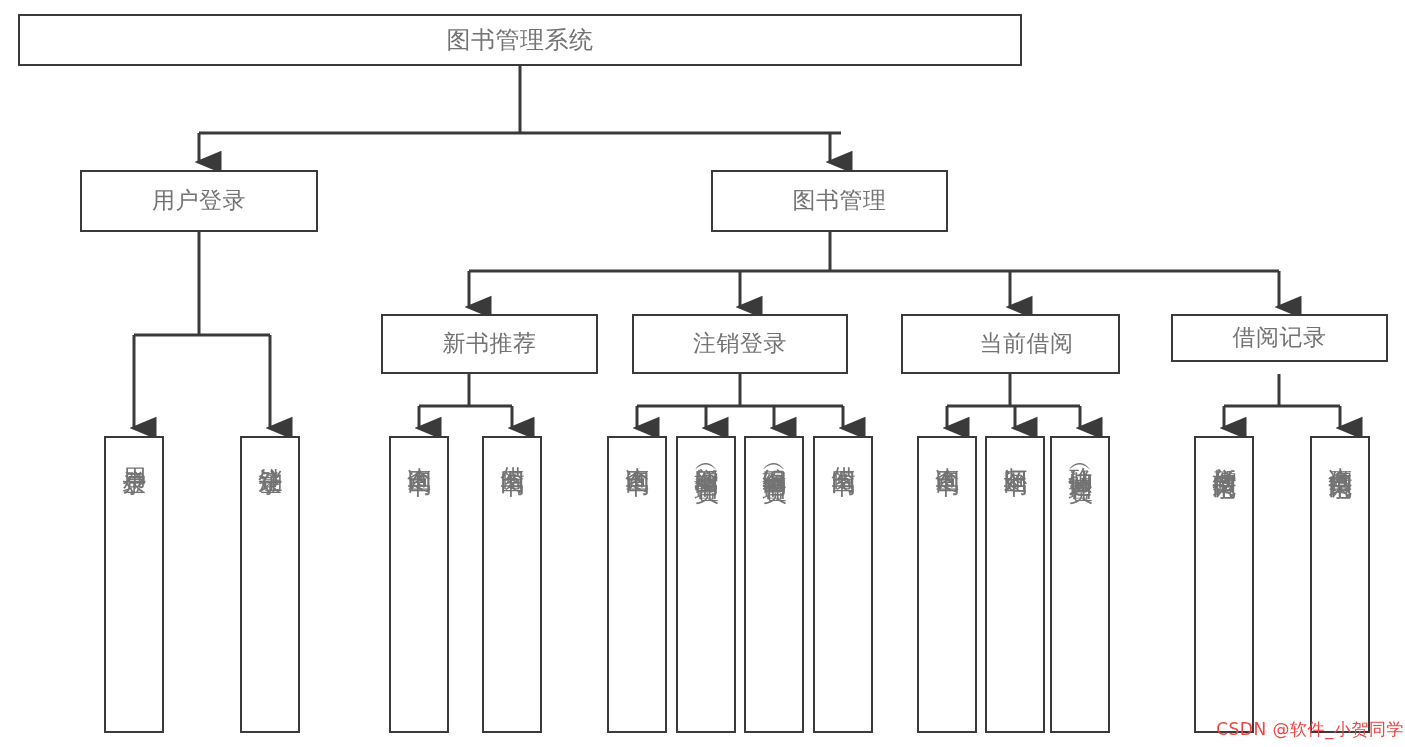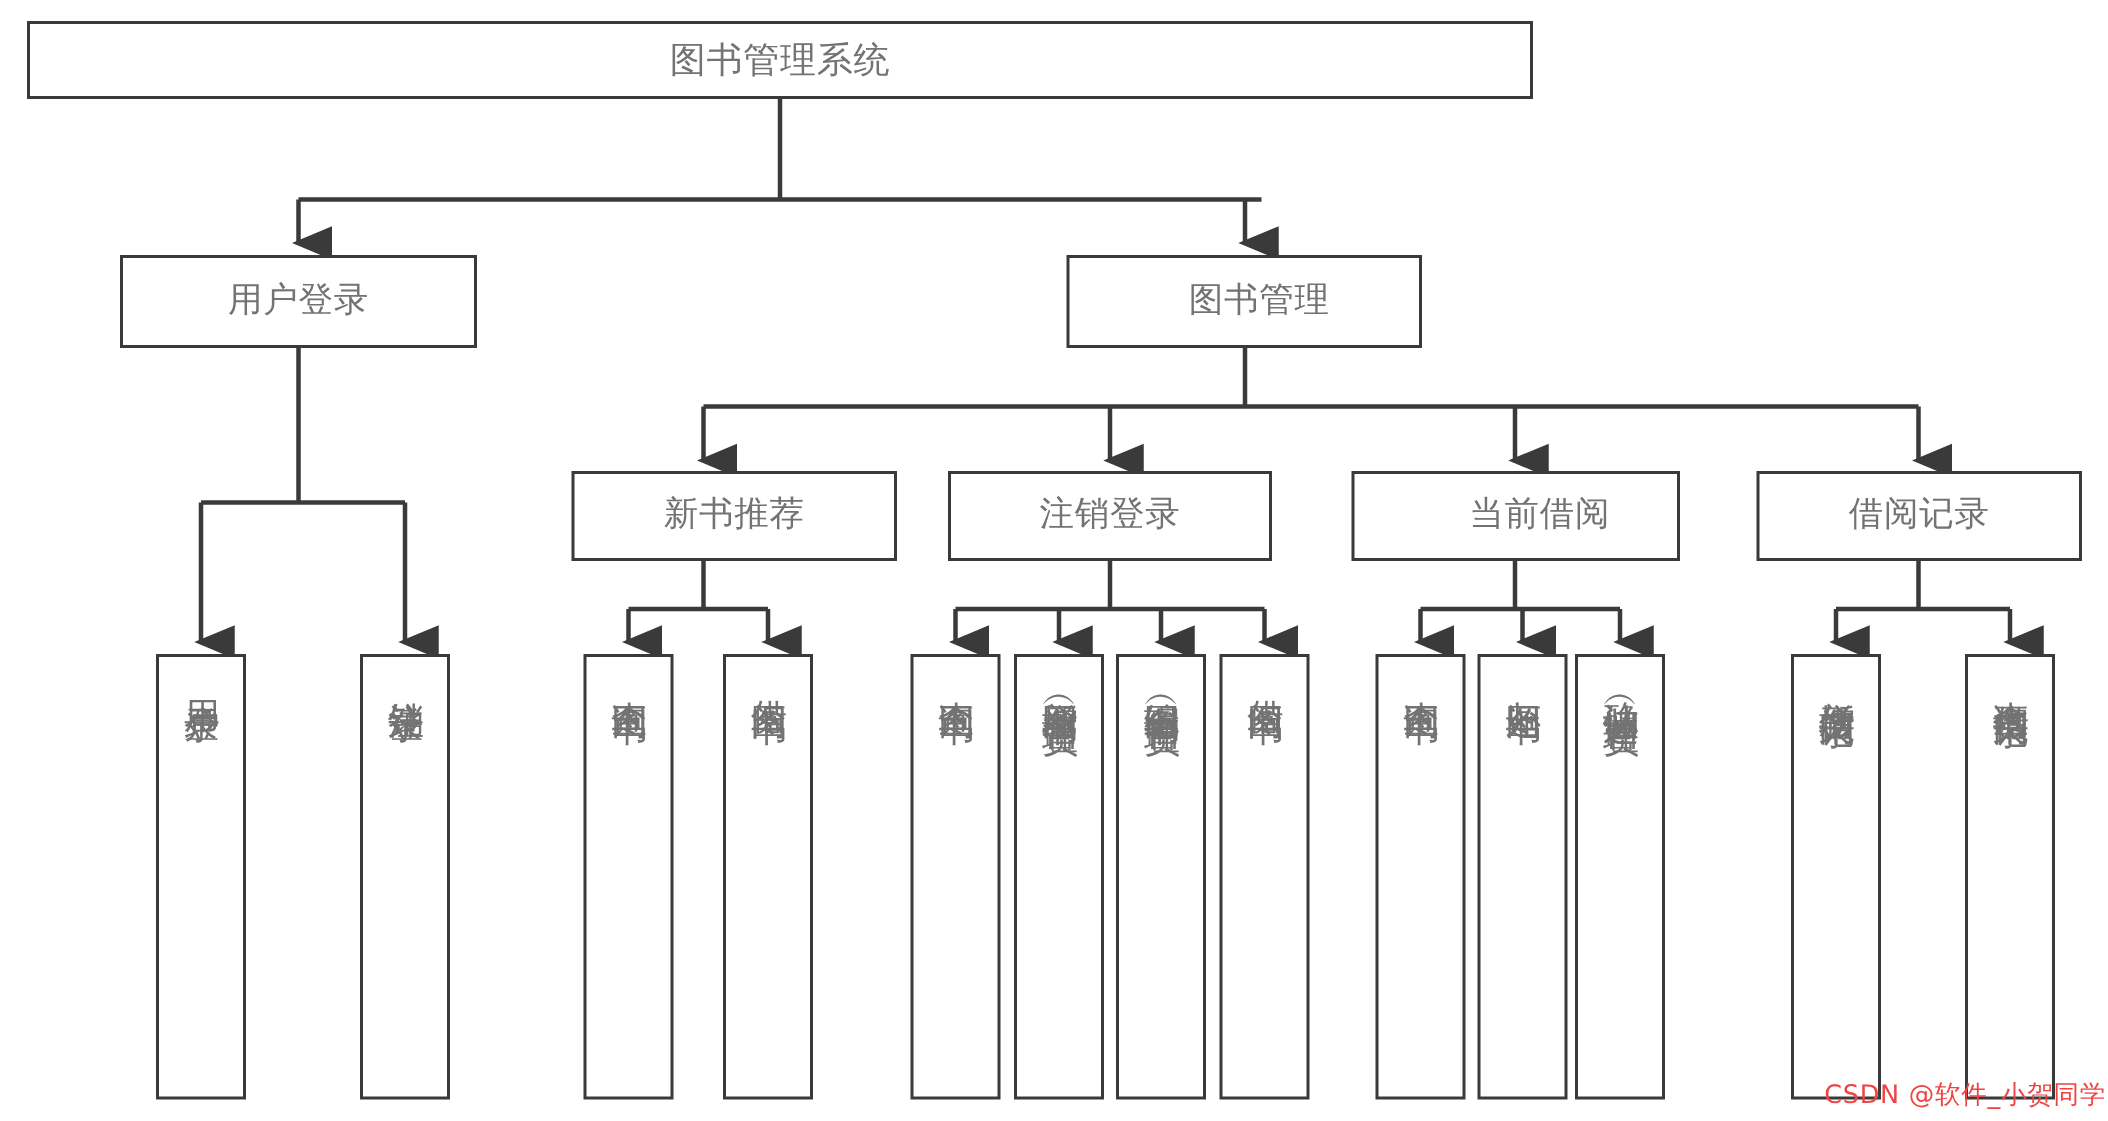--- a/index.html
+++ b/index.html
@@ -141,21 +141,21 @@
 
   <div class="node horiz" style="left:381px; top:314px; width:217px; height:60px;">
     <span class="label">新书推荐</span>
   </div>
   <div class="node horiz" style="left:632px; top:314px; width:216px; height:60px;">
     <span class="label">注销登录</span>
   </div>
   <div class="node horiz" style="left:901px; top:314px; width:219px; height:60px;padding-left:32px;">
     <span class="label">当前借阅</span>
   </div>
-  <div class="node horiz" style="left:1171px; top:314px; width:217px; height:60px;">
+  <div class="node horiz" style="left:1171px; top:314px; width:217px; height:48px;">
     <span class="label">借阅记录</span>
   </div>
 
   <div class="node vert" style="left:104px; top:436px; width:60px; height:297px;">
     <span class="label">用户登录</span>
   </div>
   <div class="node vert" style="left:240px; top:436px; width:60px; height:297px;">
     <span class="label">注销登录</span>
   </div>
 

